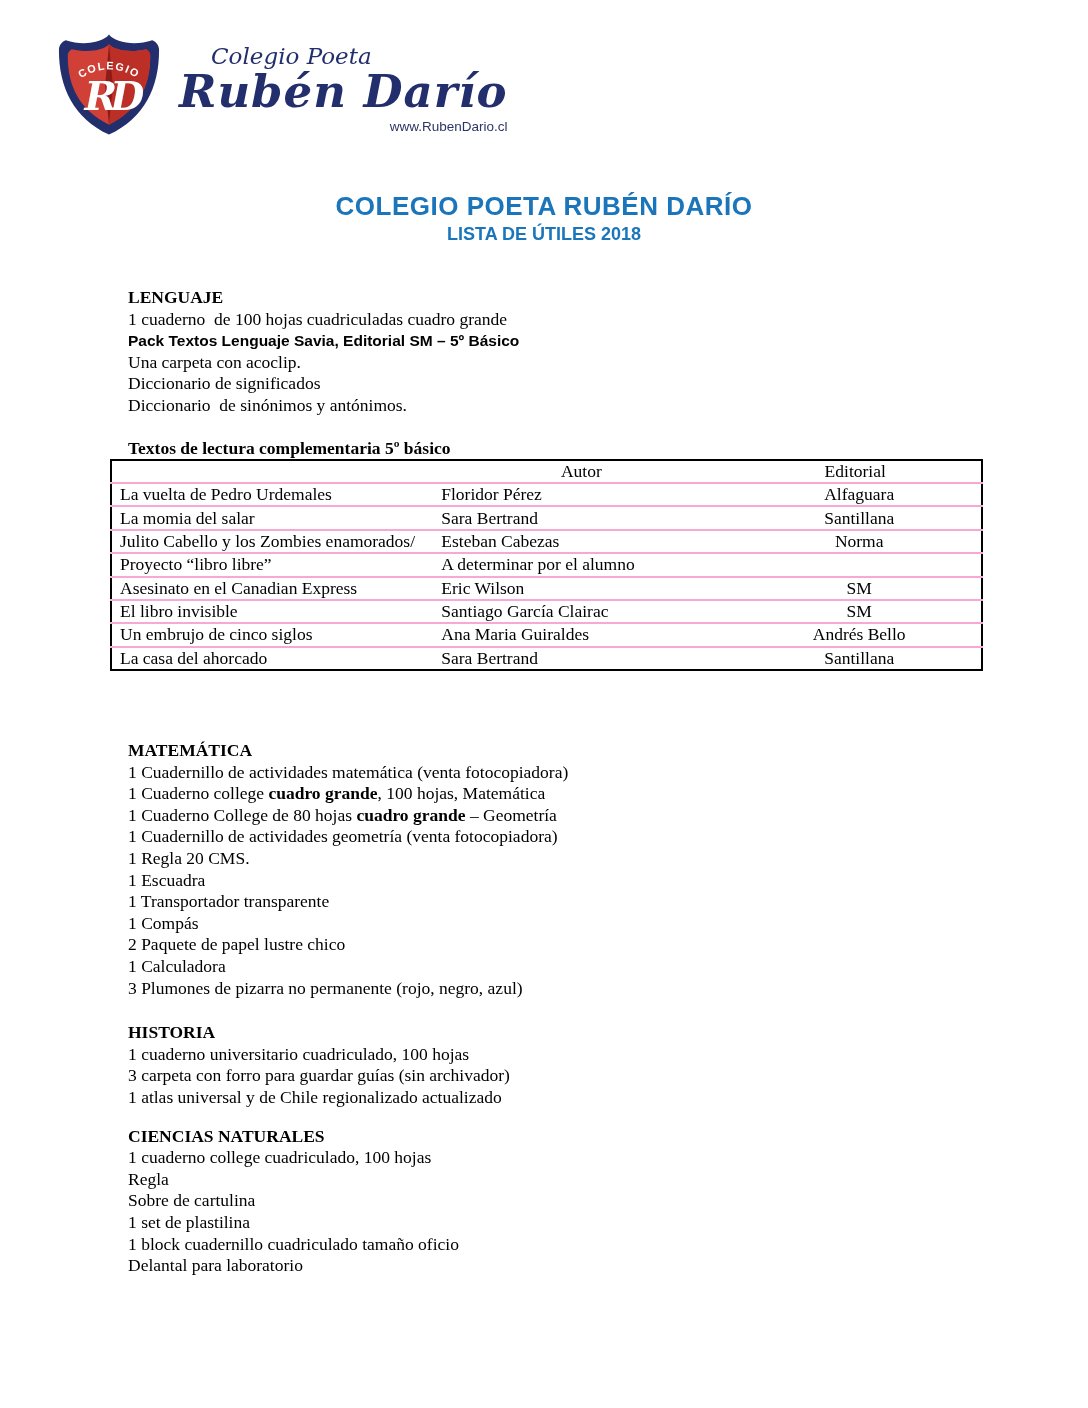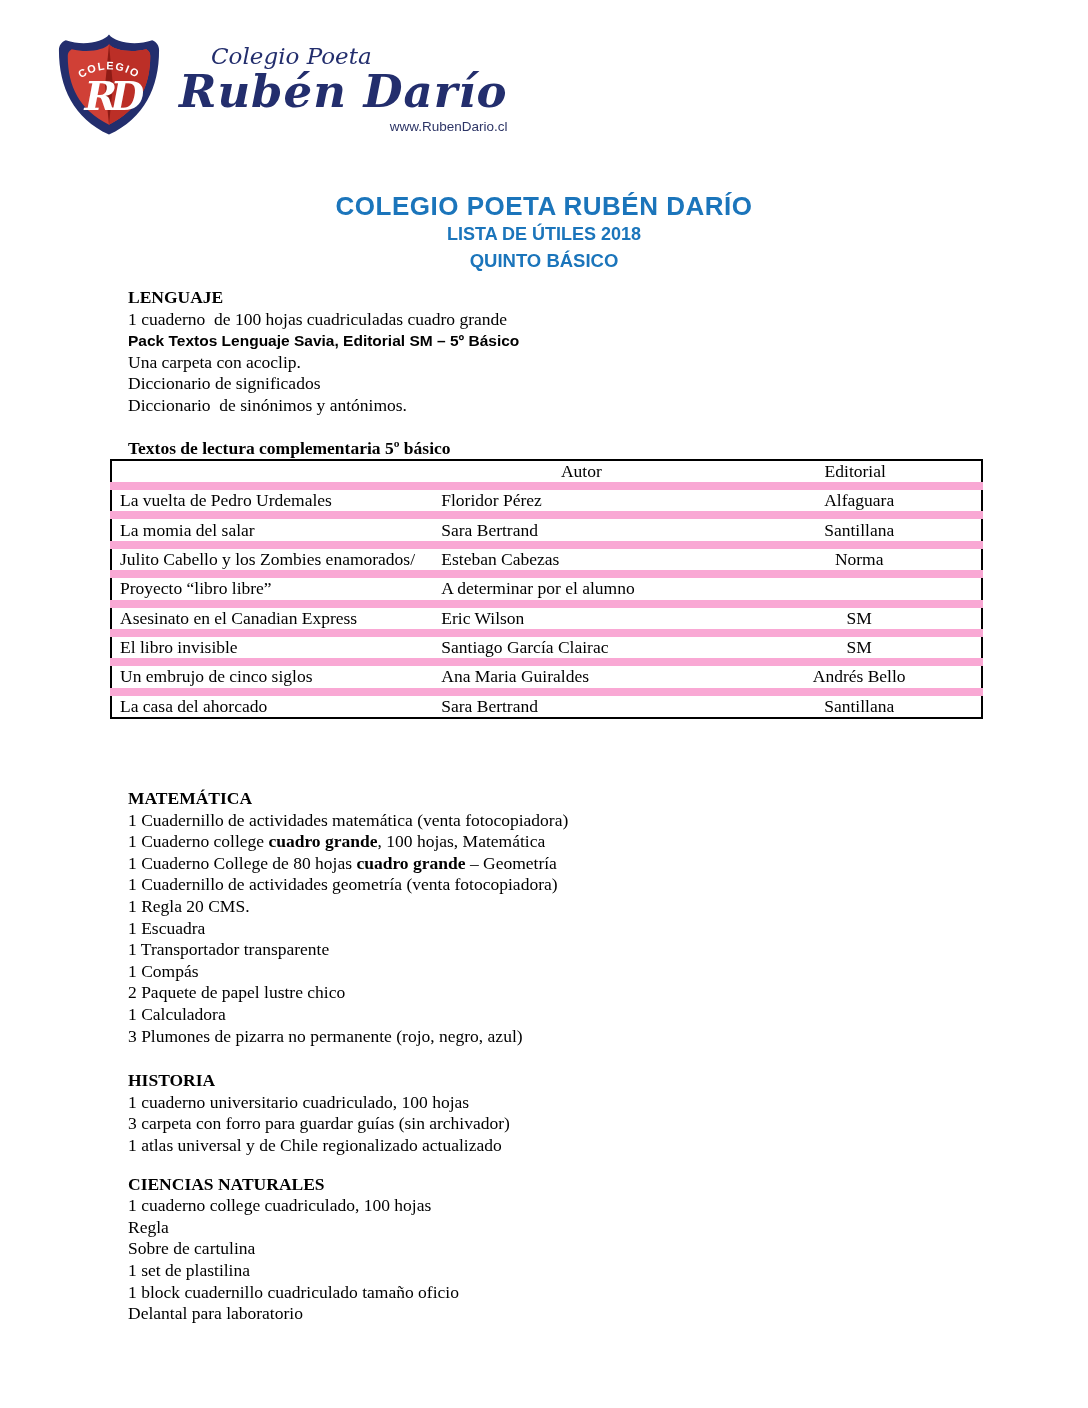--- a/index.html
+++ b/index.html
@@ -27,21 +27,21 @@
   main{position:absolute;left:128px;top:287px;width:880px;font-size:17.5px;line-height:21.6px;}
   .sec-heading{font-weight:bold;}
   .item{white-space:pre-wrap;}
   .item.sans-bold{font-family:"Liberation Sans",sans-serif;font-weight:bold;font-size:15.5px;line-height:21.6px;}
   .b{font-weight:bold;}
 
   .table-heading{font-weight:bold;margin-top:20px;line-height:22px;}
   table.reading{border-collapse:collapse;width:873px;margin-left:-18px;table-layout:fixed;
                 border:2px solid #000;}
   table.reading td{height:21.4px;padding:0 0 0 8px;white-space:nowrap;overflow:visible;
-                   font-size:17.5px;line-height:21px;border-top:8px solid #f9a8d4;}
+                   font-size:17.5px;line-height:21px;border-top:2px solid #f9a8d4;}
   table.reading tr.hdr td{border-top:none;text-align:center;padding-left:0;}
   td.c2{padding-left:16px;}
   td.c3{text-align:center;padding-left:0;}
 
   #section-matematica{margin-top:69px;}
   #section-historia{margin-top:23px;}
   #section-ciencias-naturales{margin-top:17px;}
 </style>
 </head>
 <body>
@@ -65,21 +65,20 @@
     <div class="logo-text">
       <div class="lt1">Colegio Poeta</div>
       <div class="lt2">Rubén Darío</div>
       <div class="lt3">www.RubenDario.cl</div>
     </div>
   </header>
 
   <div class="titles">
     <div class="title-main accent" style="color: rgb(27, 117, 187);">COLEGIO POETA RUBÉN DARÍO</div>
     <div class="title-sub1 accent" style="color: rgb(27, 117, 187);">LISTA DE ÚTILES 2018</div>
-    <div class="title-sub2 accent" style="color: rgb(27, 117, 187);">QUINTO BÁSICO</div>
   </div>
 
   <main>
     <div id="mount-top">
         <section class="section" id="section-lenguaje">
           <div class="sec-heading">LENGUAJE</div>
           <div class="item">1 cuaderno  de 100 hojas cuadriculadas cuadro grande</div>
           <div class="item sans-bold">Pack Textos Lenguaje Savia, Editorial SM – 5º Básico</div>
           <div class="item">Una carpeta con acoclip.</div>
           <div class="item">Diccionario de significados</div>

